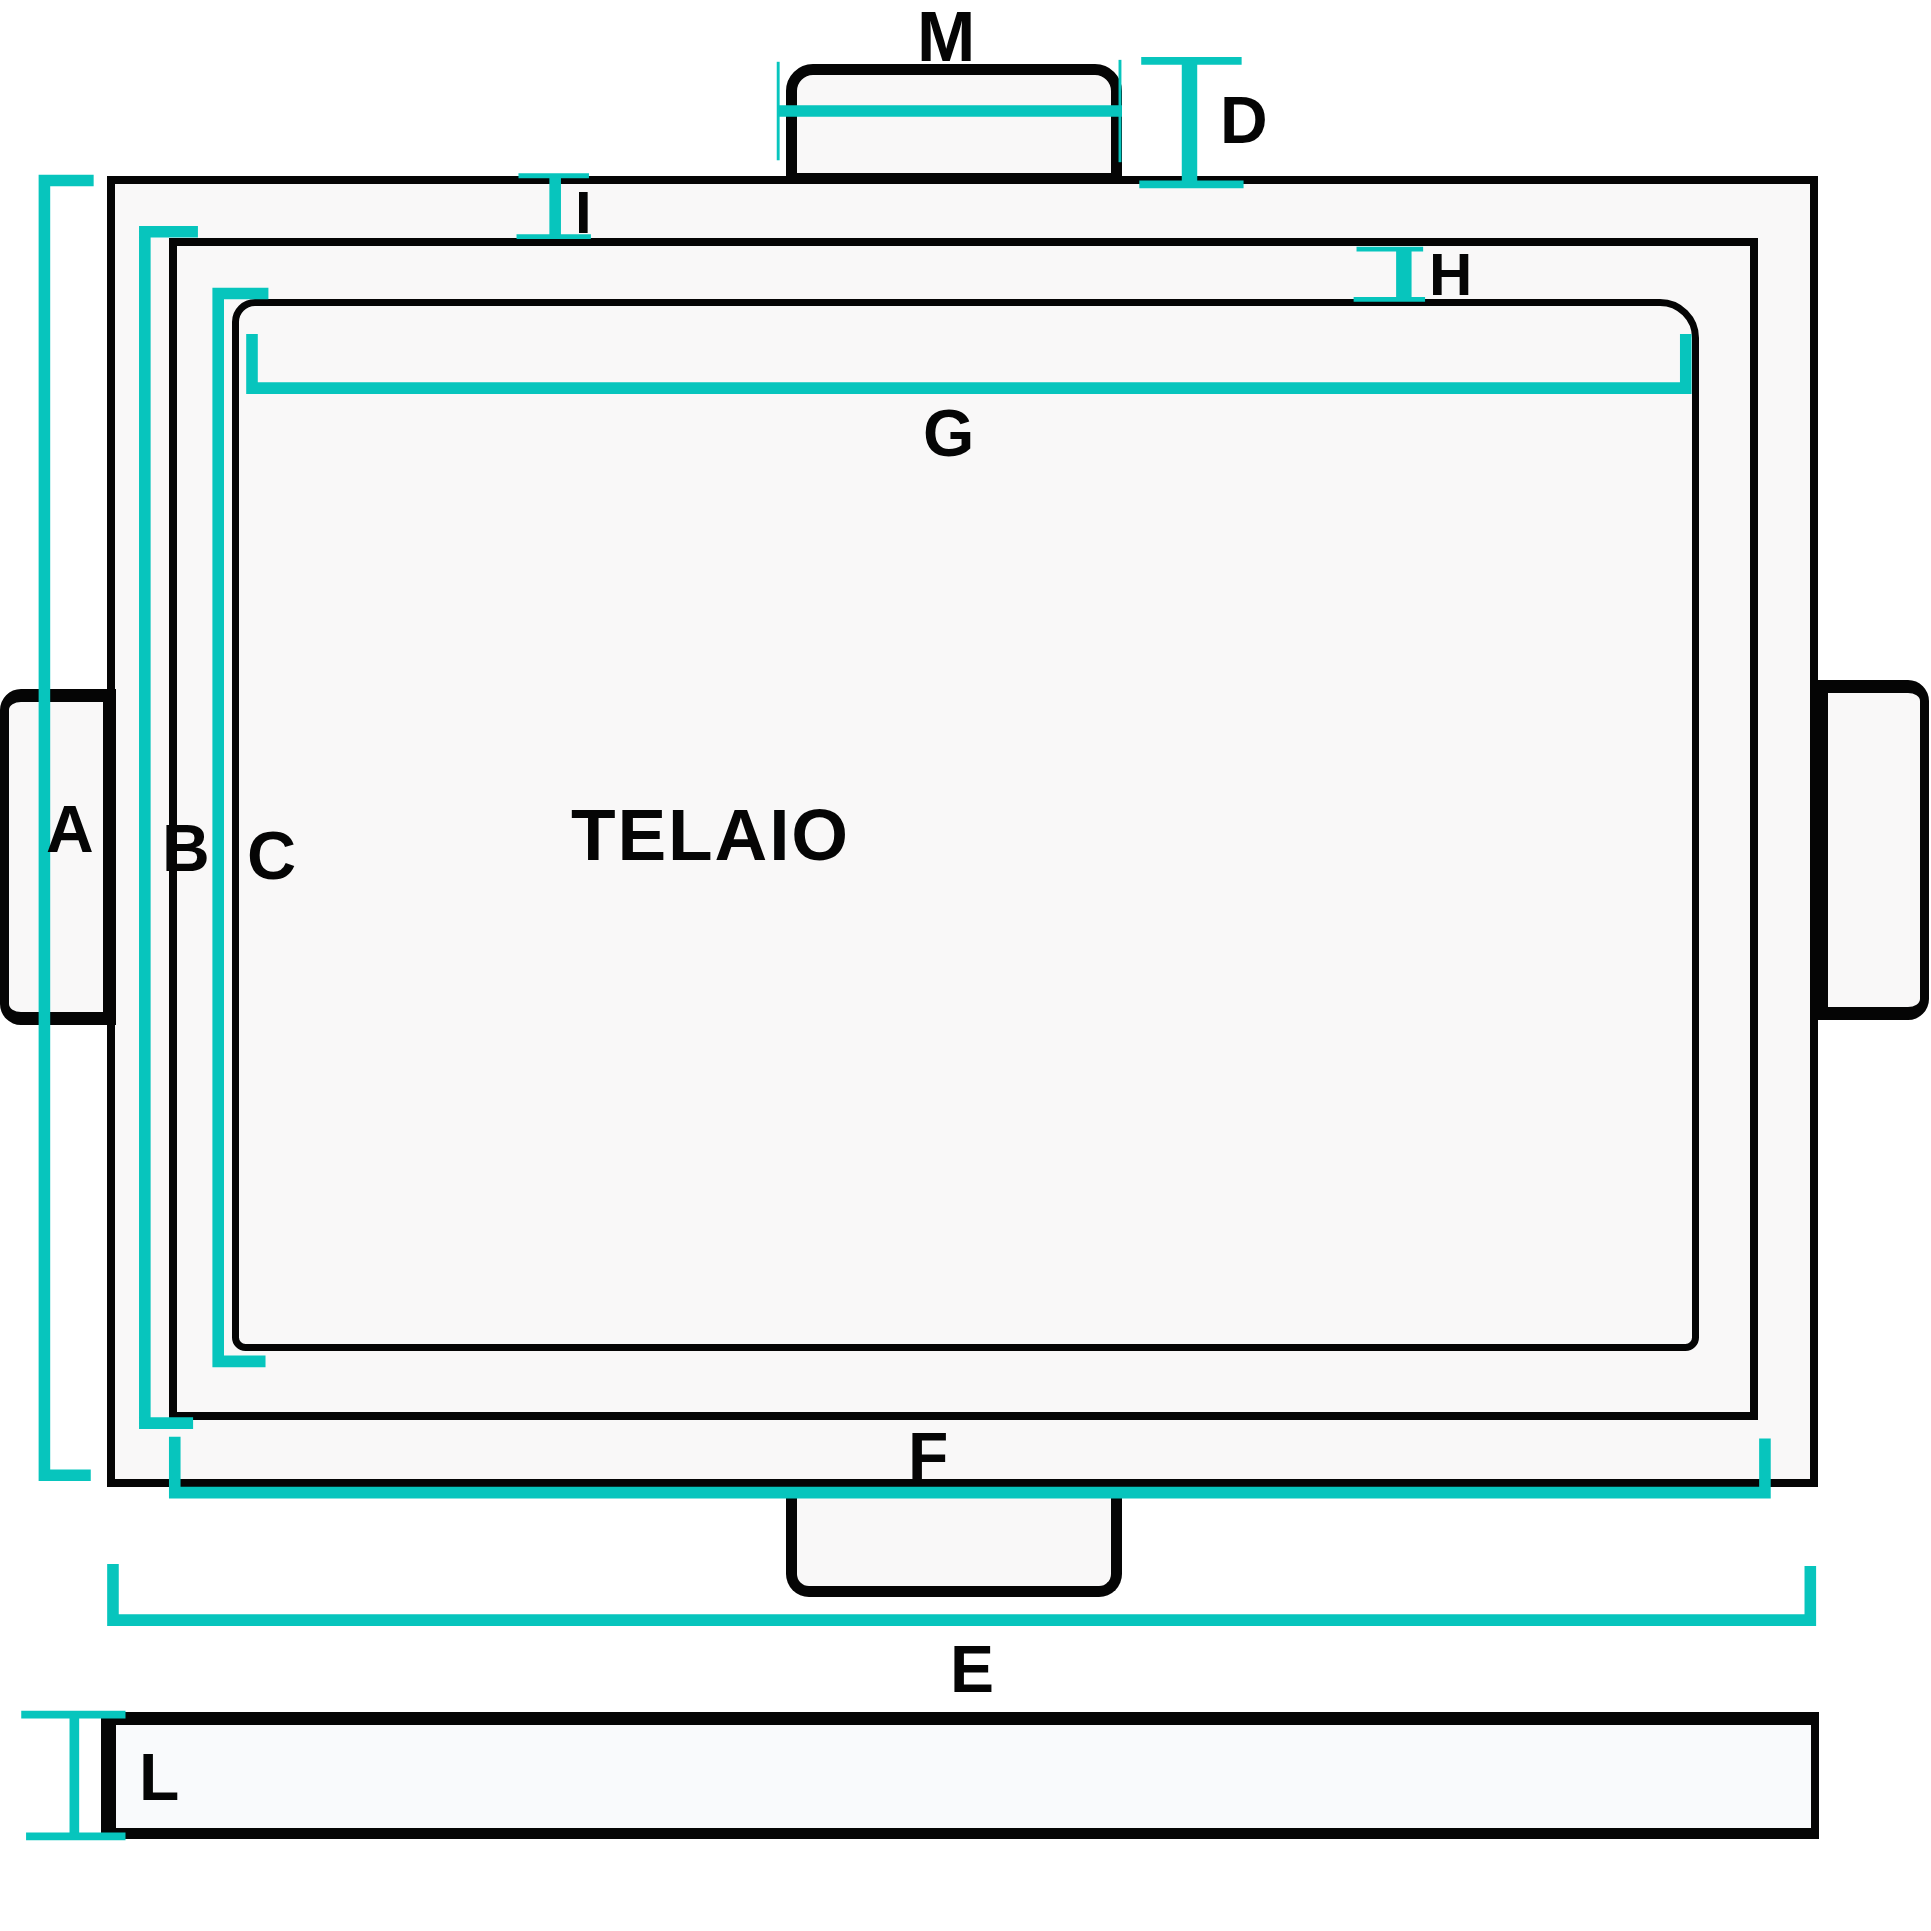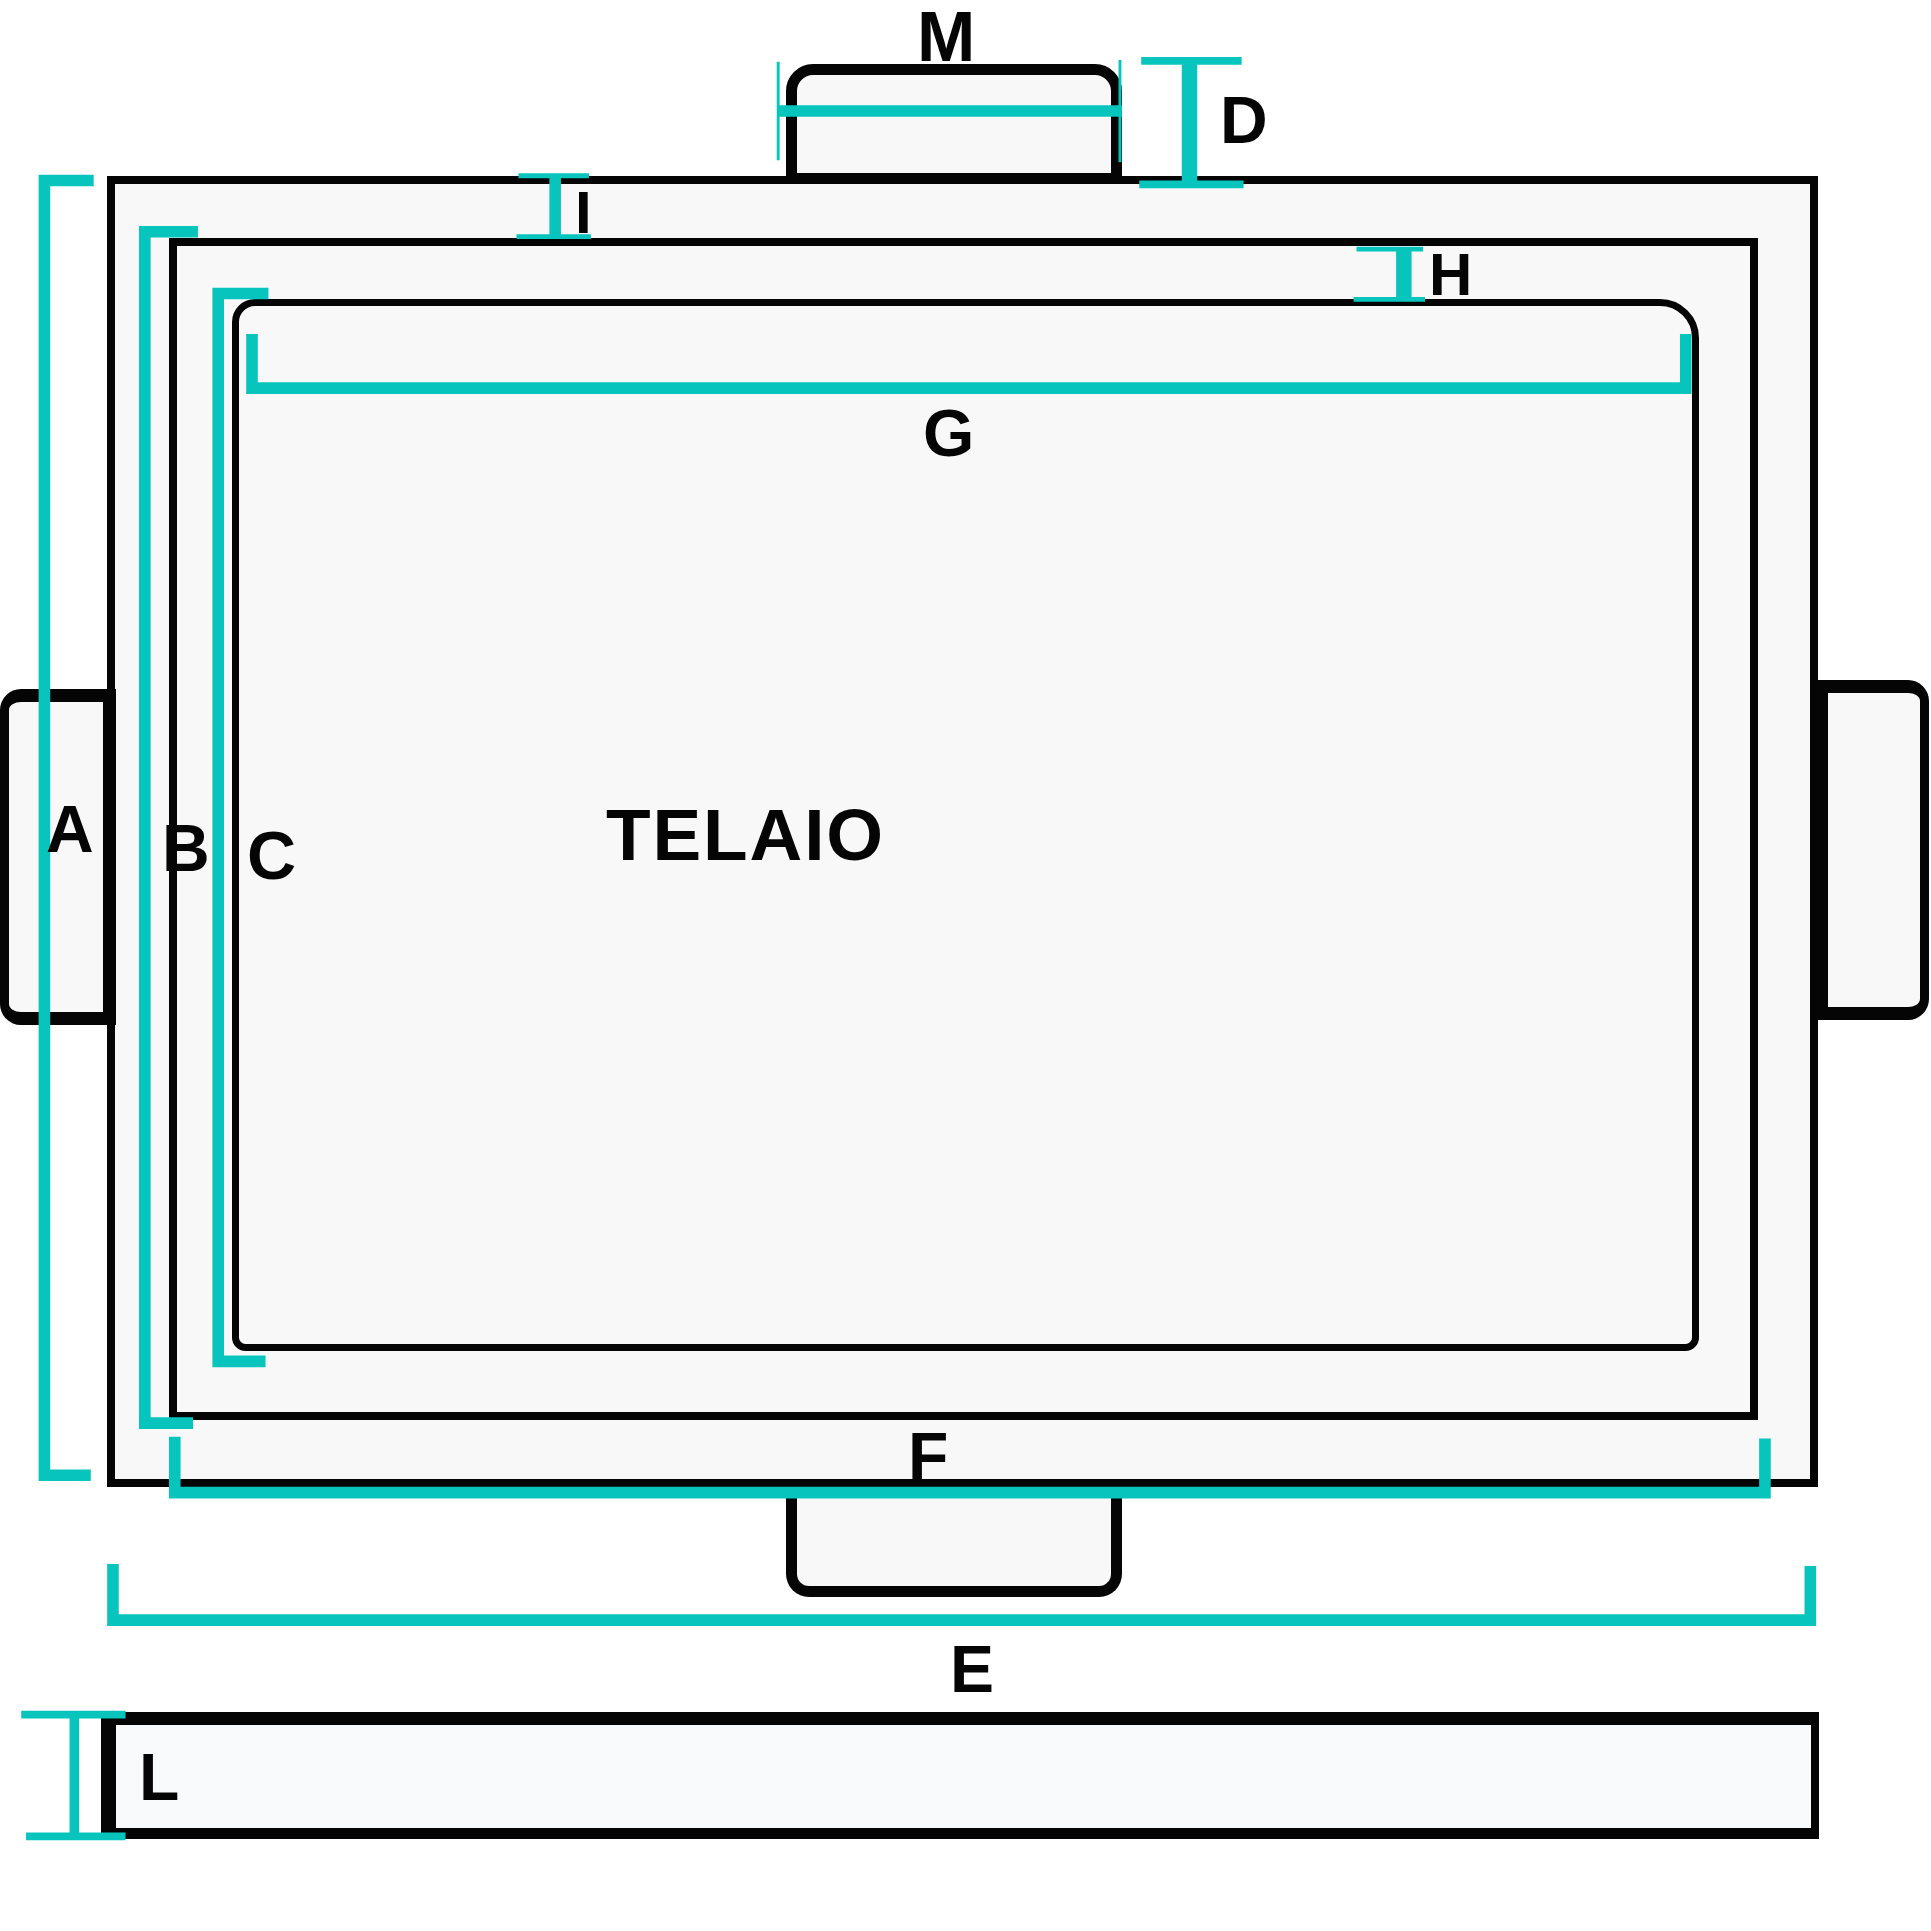--- a/index.html
+++ b/index.html
@@ -68,17 +68,17 @@
 </svg>
 
 <div class="lbl" style="left:917px; top:1.9px; font-size:70px;">M</div>
 <div class="lbl" style="left:1220px; top:87px; font-size:66px;">D</div>
 <div class="lbl" style="left:575px; top:183px; font-size:60px;">I</div>
 <div class="lbl" style="left:1429px; top:245px; font-size:60px;">H</div>
 <div class="lbl" style="left:923px; top:400px; font-size:66px;">G</div>
 <div class="lbl" style="left:46px; top:796px; font-size:66px;">A</div>
 <div class="lbl" style="left:162px; top:815px; font-size:66px;">B</div>
 <div class="lbl" style="left:247px; top:821px; font-size:68px;">C</div>
-<div class="lbl" style="left:606px; top:798px; font-size:73px; letter-spacing:1.9px;">TELAIO</div>
+<div class="lbl" style="left:571px; top:798px; font-size:73px; letter-spacing:1.9px;">TELAIO</div>
 <div class="lbl" style="left:908px; top:1423px; font-size:66px;">F</div>
 <div class="lbl" style="left:950px; top:1636px; font-size:66px;">E</div>
 <div class="lbl" style="left:139px; top:1744px; font-size:66px;">L</div>
 
 
 </body></html>

